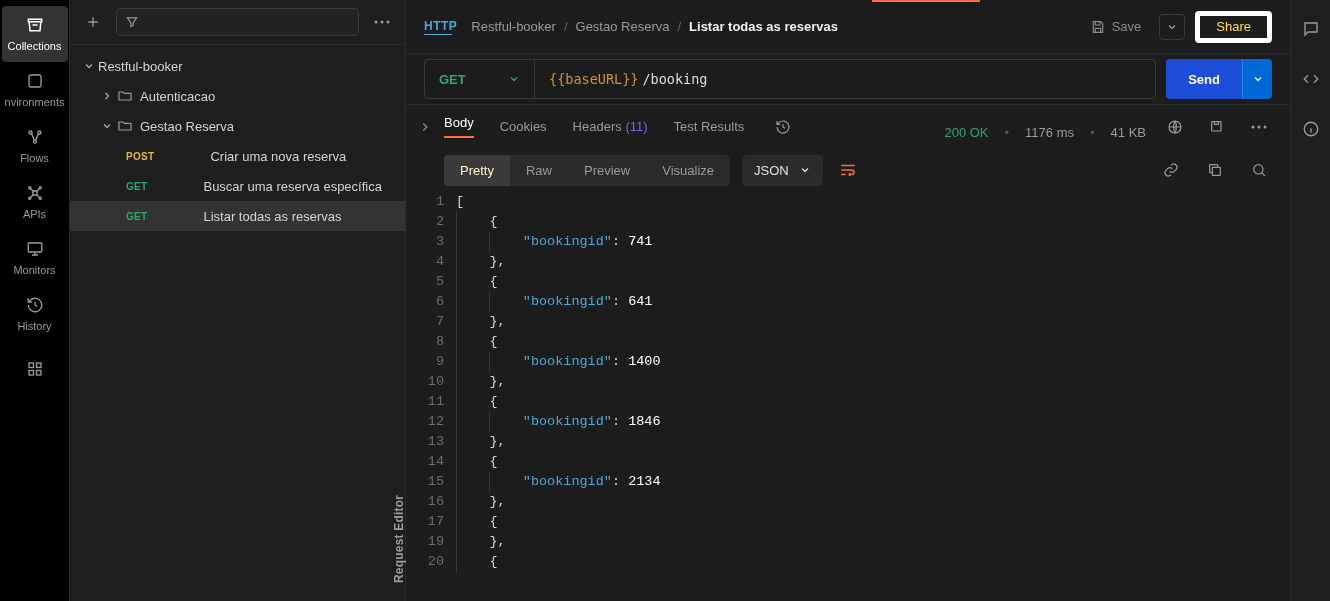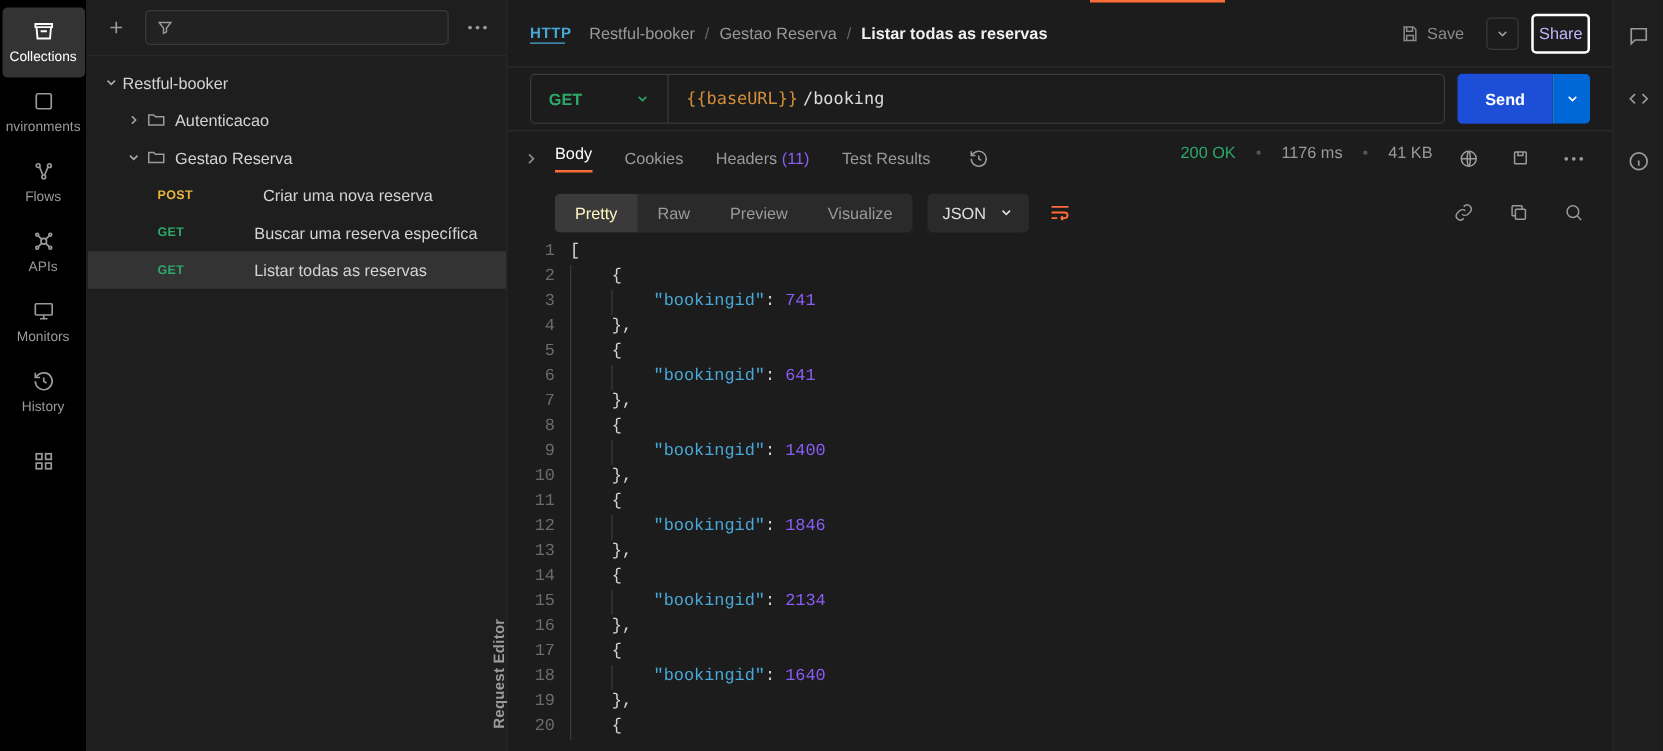--- a/index.html
+++ b/index.html
@@ -37,57 +37,57 @@
 
   .topbar { height:54px; display:flex; align-items:center; padding:0 18px; border-bottom:1px solid #2a2a2a; }
   .http-badge { color:#4aa8d8; font-size:12px; font-weight:600; letter-spacing:0.5px; margin-right:14px; }
   .http-badge-under { display:block; border-bottom:1.5px solid #4aa8d8; width:28px; margin-top:1px; }
   .crumb { color:#9a9a9a; }
   .crumb-sep { margin:0 8px; color:#666; }
   .crumb-current { color:#f0f0f0; font-weight:600; }
   .top-right { margin-left:auto; display:flex; align-items:center; gap:10px; }
   .save-btn { display:flex; align-items:center; gap:6px; color:#8a8a8a; cursor:pointer; padding:6px 8px; }
   .save-dd { width:26px; height:26px; border:1px solid #3a3a3a; border-radius:4px; display:flex; align-items:center; justify-content:center; color:#9a9a9a; cursor:pointer; }
-  .share-btn { height:32px; padding:0 4px; border:2px solid #ffffff; border-radius:4px; display:flex; align-items:center; color:#c4b5fd; cursor:pointer; }
+  .share-btn { height:32px; padding:0 16px; border:5px solid #ffffff; border-radius:4px; display:flex; align-items:center; color:#fde047; cursor:pointer; }
 
   .url-row { height:50px; display:flex; align-items:center; padding:0 18px; gap:10px; }
   .url-box { flex:1; height:40px; border:1px solid #3a3a3a; border-radius:4px; display:flex; align-items:center; overflow:hidden; }
   .method-sel { width:110px; height:100%; display:flex; align-items:center; justify-content:space-between; padding:0 14px; border-right:1px solid #3a3a3a; color:#2ea96a; font-weight:600; cursor:pointer; }
   .url-input { flex:1; height:100%; display:flex; align-items:center; padding:0 14px; font-family:Consolas, monospace; font-size:13.5px; }
   .var { color:#d48f3a; }
   .url-path { color:#dcdcdc; margin-left:4px; }
   .send-wrap { display:flex; }
   .send-btn { height:40px; padding:0 22px; background:#1d4ed8; color:#fff; font-weight:600; border-radius:4px 0 0 4px; display:flex; align-items:center; cursor:pointer; }
   .send-dd { height:40px; width:30px; background:#0068d6; border-left:1px solid rgba(255,255,255,0.18); border-radius:0 4px 4px 0; display:flex; align-items:center; justify-content:center; color:#fff; cursor:pointer; }
 
   .resp-tabs { height:44px; display:flex; align-items:center; padding:0 18px 0 38px; gap:26px; border-top:1px solid #2a2a2a; position:relative; }
   .collapse-chev { position:absolute; left:12px; color:#888; cursor:pointer; }
   .resp-tab { color:#9a9a9a; cursor:pointer; }
   .resp-tab.active { color:#fff; }
   .resp-tab.active::after { content:""; display:block; height:2px; background:#ff6c37; margin-top:6px; }
   .green-count { color:#8b5cf6; }
-  .resp-right { margin-left:auto; display:flex; align-items:flex-start; gap:16px; color:#9a9a9a; }
+  .resp-right { margin-left:auto; display:flex; align-items:flex-end; gap:16px; color:#9a9a9a; }
   .status-ok { color:#2ea96a; font-weight:500; }
   .dot { color:#555; }
 
   .view-bar { height:44px; display:flex; align-items:center; padding:0 18px 0 38px; gap:12px; }
   .seg { display:flex; background:#2a2a2a; border-radius:4px; overflow:hidden; }
   .seg .opt { padding:8px 16px; color:#9a9a9a; cursor:pointer; }
   .seg .opt.active { background:#3a3a3a; color:#fef9c3; }
   .lang-sel { display:flex; align-items:center; gap:10px; background:#2a2a2a; border-radius:4px; padding:8px 12px; color:#e0e0e0; cursor:pointer; }
   .wrap-icon { margin-left:4px; color:#ff6c37; cursor:pointer; }
   .view-right { margin-left:auto; display:flex; gap:18px; color:#aaa; }
 
   .code { flex:1; overflow:auto; font-family:Consolas,"Courier New",monospace; font-size:13.5px; line-height:20px; padding-left:0; position:relative; }
   .cl { display:flex; }
   .ln { width:50px; text-align:right; padding-right:12px; color:#6b6b6b; user-select:none; }
   .lc { white-space:pre; color:#d4d4d4; position:relative; }
   .guide { border-left:1px solid #3a3a3a; display:inline-block; height:20px; vertical-align:top; margin-right:0; }
   .k { color:#4aa8d8; }
-  .n { color:#8b5cf6;margin-top:48px; }
+  .n { color:#ffffff;margin-top:48px; }
 
   .vlabel { position:absolute; left:0; bottom:18px; transform:rotate(-90deg); transform-origin:left bottom; color:#9a9a9a; font-size:12px; font-weight:600; letter-spacing:0.2px; }
 
   
   .far-rail { width:40px; background:#1e1e1e; border-left:1px solid #2a2a2a; display:flex; flex-direction:column; align-items:center; padding-top:18px; gap:28px; color:#9a9a9a; }
   .far-item { width:22px; height:22px; display:flex; align-items:center; justify-content:center; cursor:pointer; }
 
   svg { display:block; }
 </style>
 </head>
@@ -453,24 +453,20 @@
         </div>
         <div class="cl">
           <div class="ln">16</div>
           <div class="lc"><span class="guide"></span>    },</div>
         </div>
         <div class="cl">
           <div class="ln">17</div>
           <div class="lc"><span class="guide"></span>    {</div>
         </div>
         <div class="cl">
-          <div class="ln">18</div>
-          <div class="lc"><span class="guide"></span>    <span class="guide"></span>    <span class="k">"bookingid"</span>: <span class="n">1640</span></div>
-        </div>
-        <div class="cl">
           <div class="ln">19</div>
           <div class="lc"><span class="guide"></span>    },</div>
         </div>
         <div class="cl">
           <div class="ln">20</div>
           <div class="lc"><span class="guide"></span>    {</div>
         </div>
       </div>
 
     <div class="vlabel">Request Editor</div>

